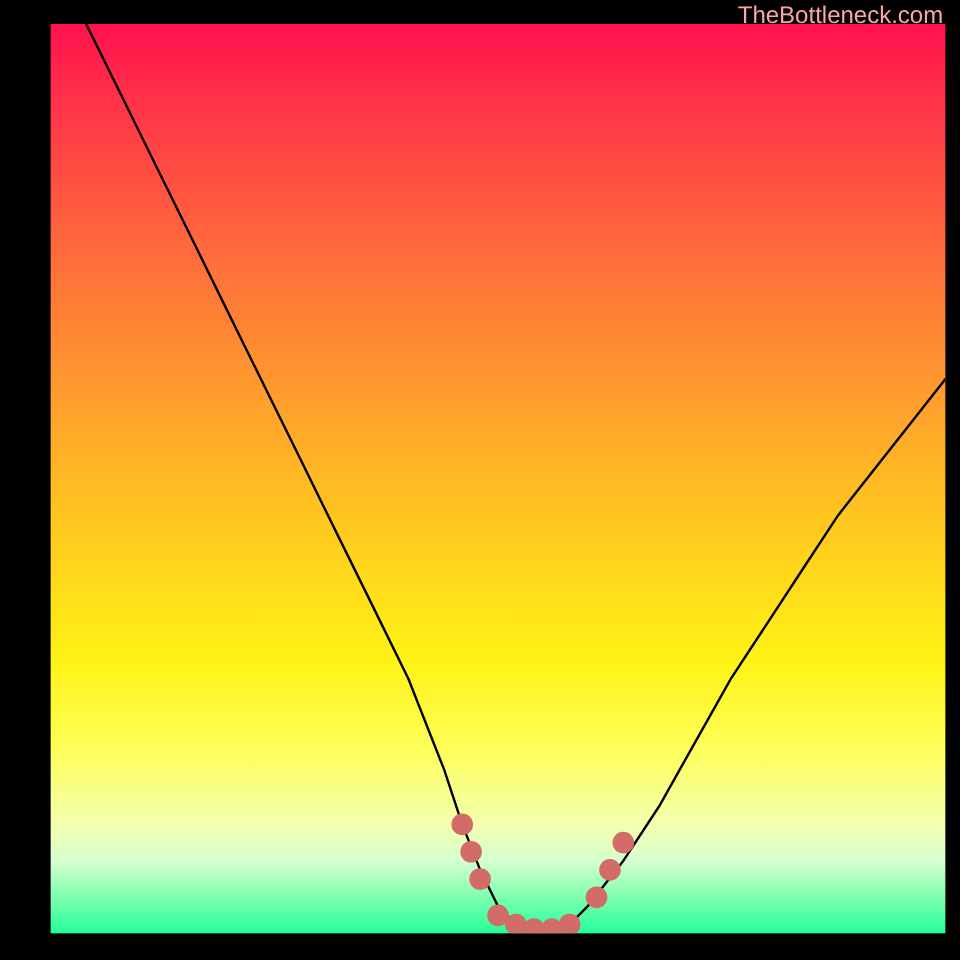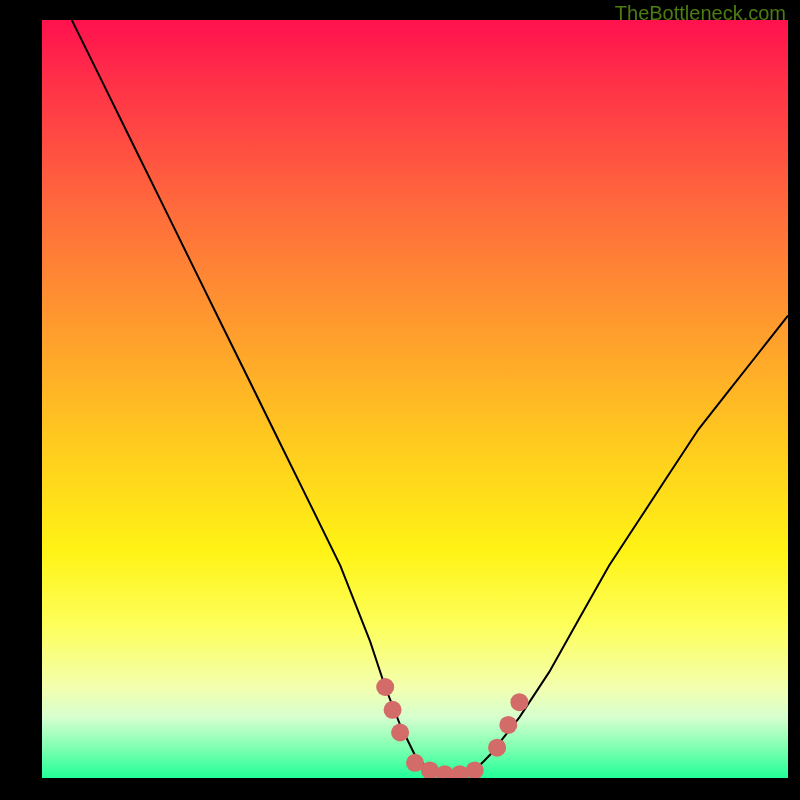--- a/index.html
+++ b/index.html
@@ -43,21 +43,21 @@
     );
   }
   .curve {
     position: absolute;
     inset: 0;
   }
   .watermark {
     position: absolute;
     top: 2px;
     right: 14px;
-    color: #4d7c0f;
+    color: #fca5a5;
     font-size: 20px;
   }
 </style>
 </head>
 <body>
 
 <div class="frame">
   <div class="plot-area">
     <div class="gradient-bg"></div>
     <svg class="curve" viewBox="0 0 746 758" preserveAspectRatio="none">

